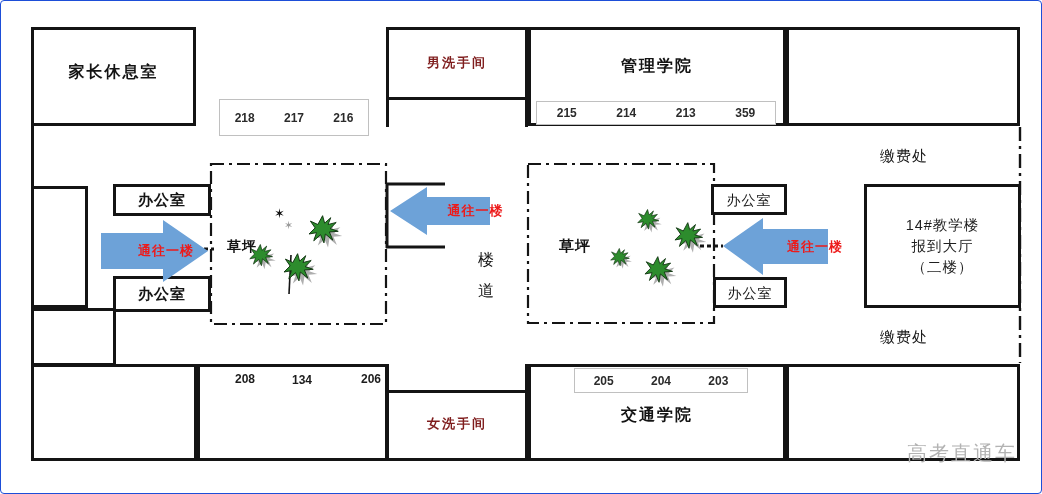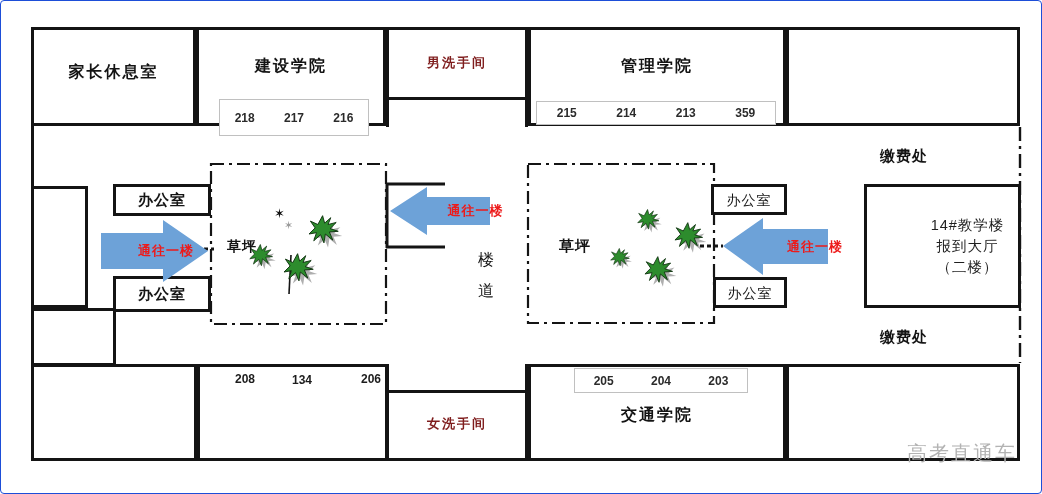--- a/index.html
+++ b/index.html
@@ -11,21 +11,21 @@
   
   .wbox{position:absolute;border:3px solid #141414;background:#fff;box-sizing:border-box;z-index:2;}
   .wline{position:absolute;background:#141414;z-index:2;}
   
   .lbl{position:absolute;z-index:5;white-space:nowrap;}
   .big{font-size:16px;font-weight:bold;letter-spacing:2px;}
   .red{color:#7f1d1d;font-weight:600;font-size:13px;letter-spacing:2px;}
   .office-l{font-size:15px;font-weight:bold;letter-spacing:1px;}
   .office-r{font-size:14px;font-weight:400;letter-spacing:1px;}
   .lawn-lbl{font-size:14px;font-weight:bold;letter-spacing:1px;}
-  .pay{font-size:15px;font-weight:bold;letter-spacing:1px;}
+  .pay{font-size:15px;font-weight:normal;letter-spacing:1px;}
   .nums{position:absolute;display:flex;align-items:center;border:1.5px solid #c0c0c0;background:#fff;box-sizing:border-box;z-index:4;font-size:12px;font-weight:600;color:#2b2b2b;}
   .nums span{flex:1;text-align:center;}
   .numfree{position:absolute;z-index:4;font-size:12px;font-weight:bold;color:#1c1c1c;}
   .hall-text{position:absolute;z-index:5;display:flex;flex-direction:column;justify-content:center;align-items:center;font-size:14.5px;line-height:21px;color:#1f1f1f;letter-spacing:1px;}
   .corridor{position:absolute;z-index:5;font-size:16px;font-weight:500;line-height:31px;text-align:center;letter-spacing:0;}
   .watermark{position:absolute;z-index:6;font-size:20px;color:#b3b3b3;letter-spacing:2px;font-weight:400;}
   
   .arrow{position:absolute;z-index:6;padding-left:22px;}
   .arrow svg{position:absolute;left:0;top:0;}
   .arrow .atxt{position:absolute;left:0;top:0;width:100%;height:100%;display:flex;align-items:center;justify-content:center;
@@ -65,23 +65,20 @@
     <line x1="196" y1="248" x2="213" y2="248" stroke="#141414" stroke-width="3" stroke-dasharray="4 3"></line>
     <line x1="699" y1="245" x2="722" y2="245" stroke="#141414" stroke-width="3" stroke-dasharray="4 3"></line>
 
     <line x1="290" y1="254" x2="288" y2="293" stroke="#141414" stroke-width="1.6"></line>
   </svg>
 
   <div class="wbox" style="left:30px;top:26px;width:165px;height:99px;">
     <div class="lbl big" style="left:0;right:0;top:32px;text-align:center;position:absolute;">家长休息室</div>
   </div>
 
-  <div class="wbox" style="left:195px;top:26px;width:190px;height:99px;">
-    <div class="lbl big" style="left:0;right:0;top:26px;text-align:center;position:absolute;">建设学院</div>
-  </div>
   <div class="nums" style="left:218px;top:98px;width:150px;height:37px;">
     <span>218</span>
     <span>217</span>
     <span>216</span>
   </div>
 
   <div class="wbox" style="left:385px;top:26px;width:142px;height:73px;">
     <div class="lbl red" style="left:0;right:0;top:24px;text-align:center;position:absolute;">男洗手间</div>
   </div>
   <div class="wline" style="left:385px;top:99px;width:3px;height:27px;"></div>
@@ -113,21 +110,21 @@
   <div class="wbox" style="left:710px;top:183px;width:76px;height:31px;">
     <div class="lbl office-r" style="left:0;right:0;top:5px;text-align:center;position:absolute;">办公室</div>
   </div>
   <div class="wbox" style="left:712px;top:276px;width:74px;height:31px;">
     <div class="lbl office-r" style="left:0;right:0;top:5px;text-align:center;position:absolute;">办公室</div>
   </div>
 
   <div class="lbl pay" style="left:863px;top:146px;width:80px;text-align:center;">缴费处</div>
 
   <div class="wbox" style="left:863px;top:183px;width:157px;height:124px;">
-    <div class="hall-text" style="left:0;top:0;width:100%;height:100%;padding-left:25px;">
+    <div class="hall-text" style="left:0;top:0;width:100%;height:100%;">
       <span>14#教学楼</span>
       <span>报到大厅</span>
       <span>（二楼）</span>
     </div>
   </div>
 
   <div class="lbl pay" style="left:863px;top:327px;width:80px;text-align:center;">缴费处</div>
 
   <div class="corridor" style="left:476px;top:243px;width:18px;">
     <div>楼</div>

